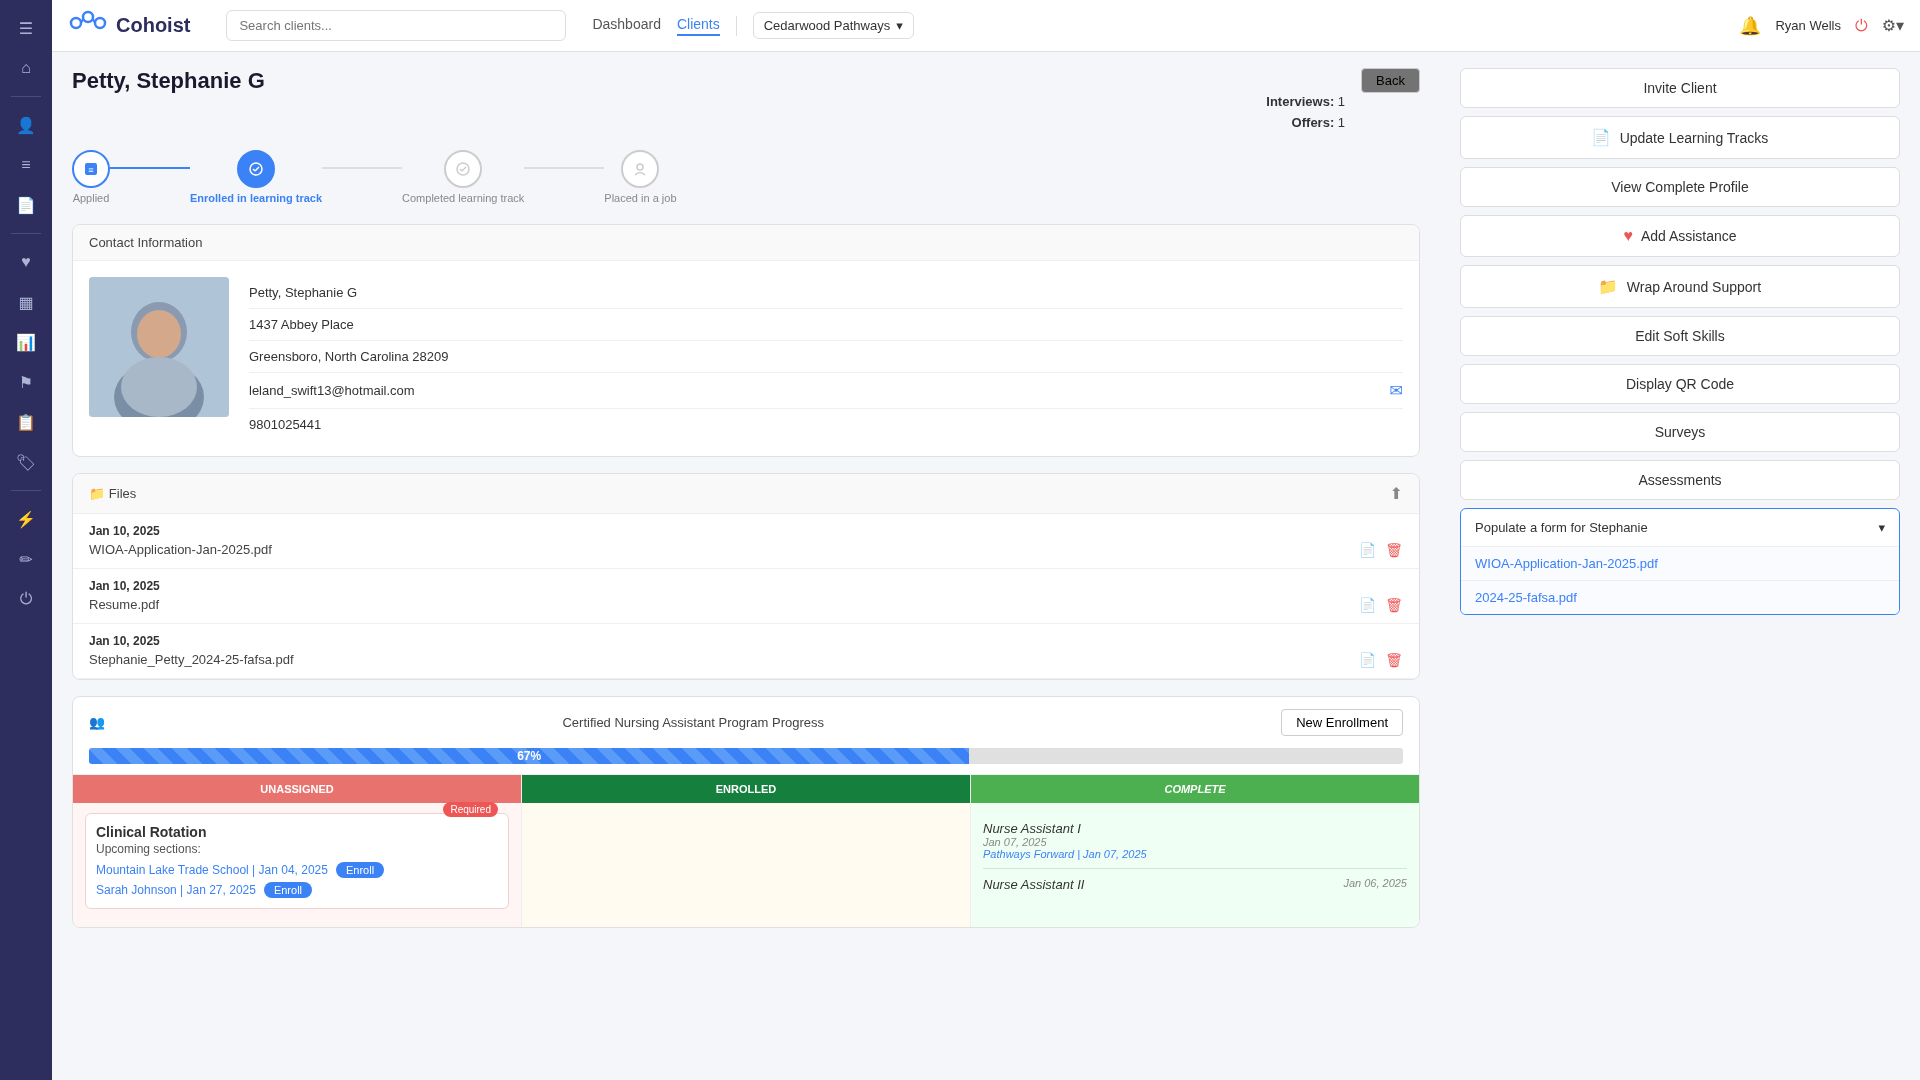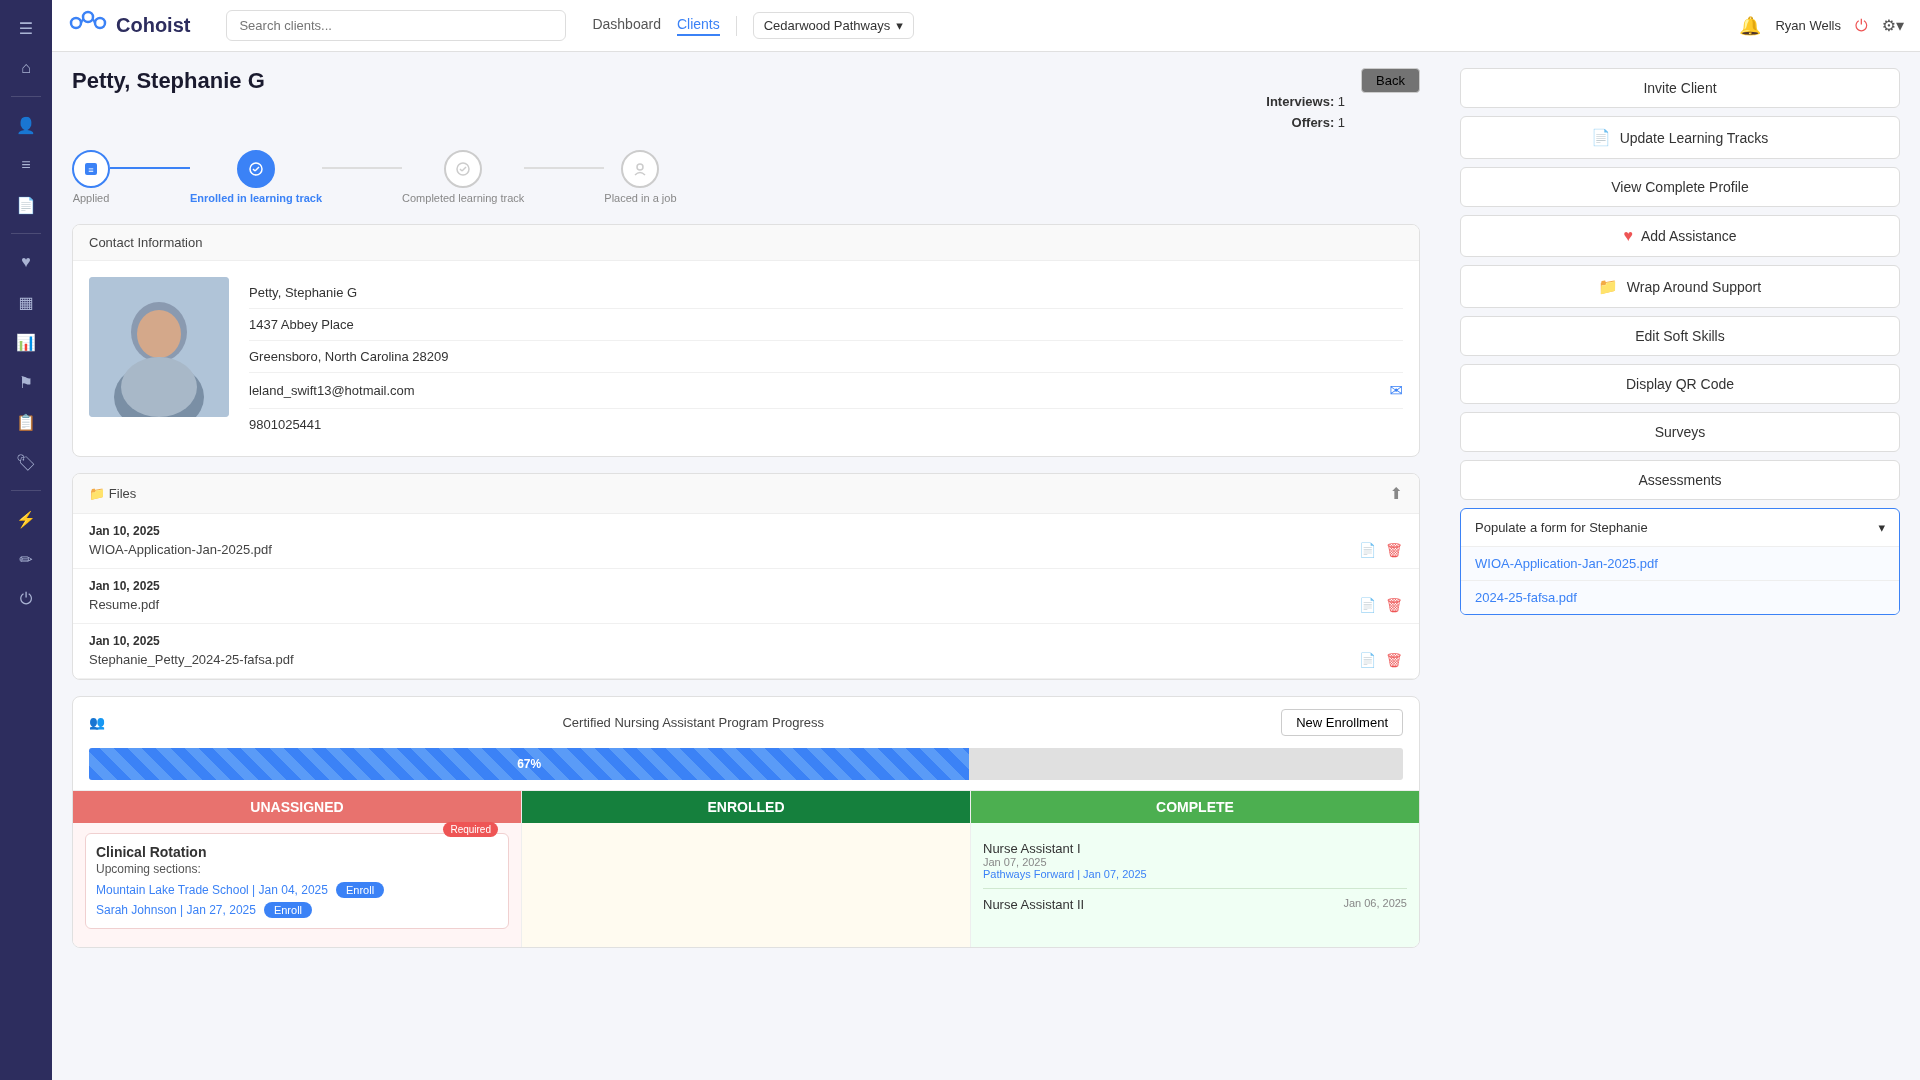--- a/index.html
+++ b/index.html
@@ -322,21 +322,21 @@
       background: #fff;
       border-radius: 4px;
       padding: 5px 14px;
       cursor: pointer;
       font-size: 13px;
     }
     .progress-bar-wrap {
       padding: 0 16px 10px;
     }
     .progress-bar-bg {
-      height: 32px;
+      height: 16px;
       background: #e0e0e0;
       border-radius: 3px;
       overflow: hidden;
       position: relative;
     }
     .progress-bar-fill {
       height: 100%;
       background: repeating-linear-gradient(
         45deg,
         #3b82f6,
@@ -348,24 +348,24 @@
       align-items: center;
       justify-content: center;
     }
     .progress-label { font-size: 12px; color: #fff; font-weight: 600; }
     .columns-wrap {
       display: flex;
       border-top: 1px solid #eee;
     }
     .col-unassigned { flex: 1; background: #fff5f5; border-right: 1px solid #eee; }
     .col-enrolled { flex: 1; background: #fffbf0; border-right: 1px solid #eee; }
-    .col-complete { flex: 1; background: #f0fff4; }
+    .col-complete { flex: 1; background: #f0fff4; font-style: italic; }
     .col-header {
       padding: 8px 12px;
-      font-size: 14px;
+      font-size: 11px;
       font-weight: 700;
       text-align: center;
       text-transform: uppercase;
     }
     .col-header.unassigned { background: #e8726e; color: #fff; }
     .col-header.enrolled { background: #15803d; color: #fff; }
     .col-header.complete { background: #4caf50; color: #fff; }
     .col-body { padding: 10px 12px; }
     .course-card {
       background: #fff;

